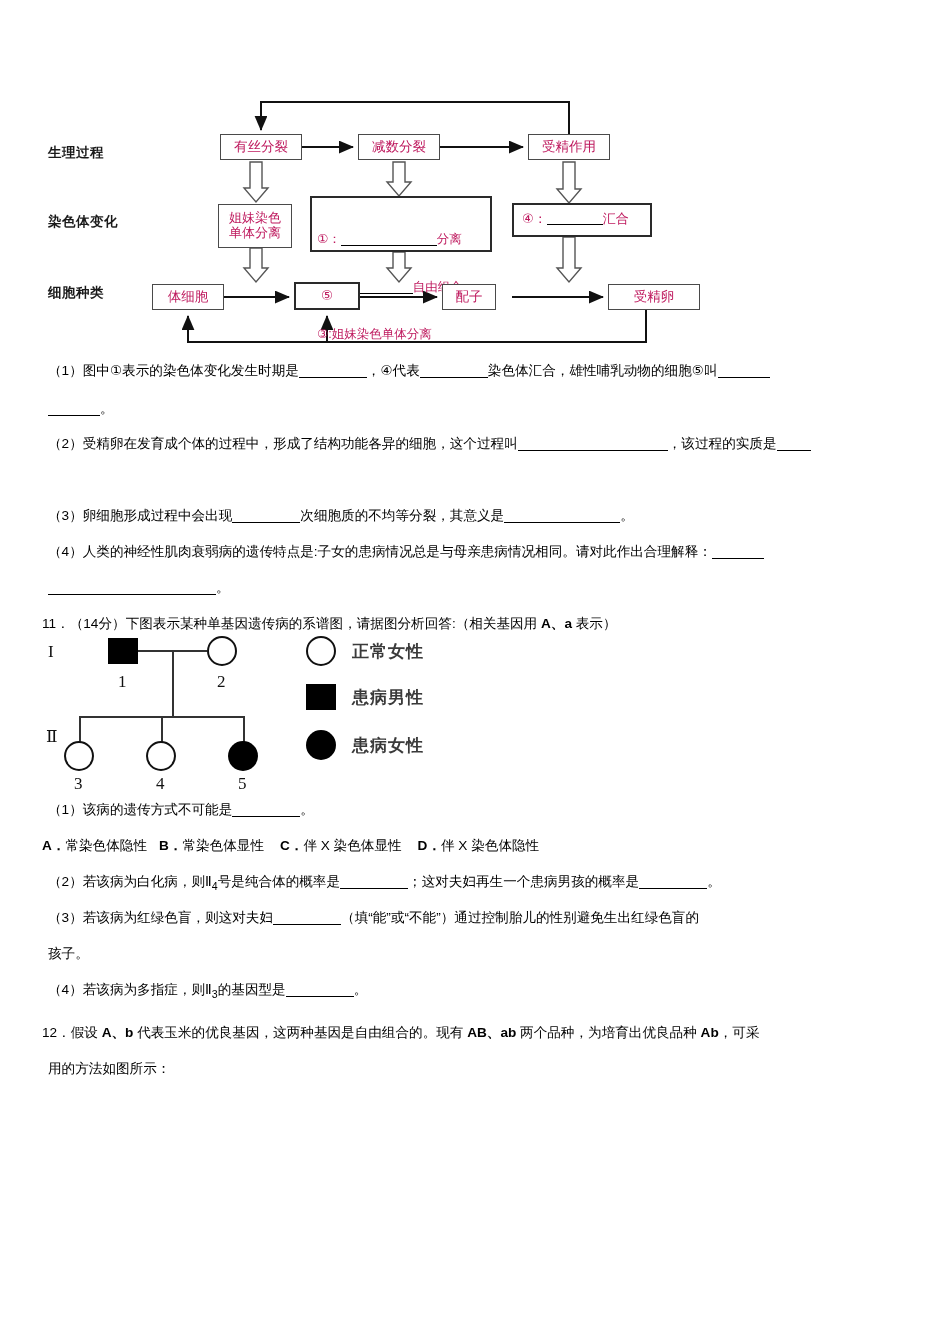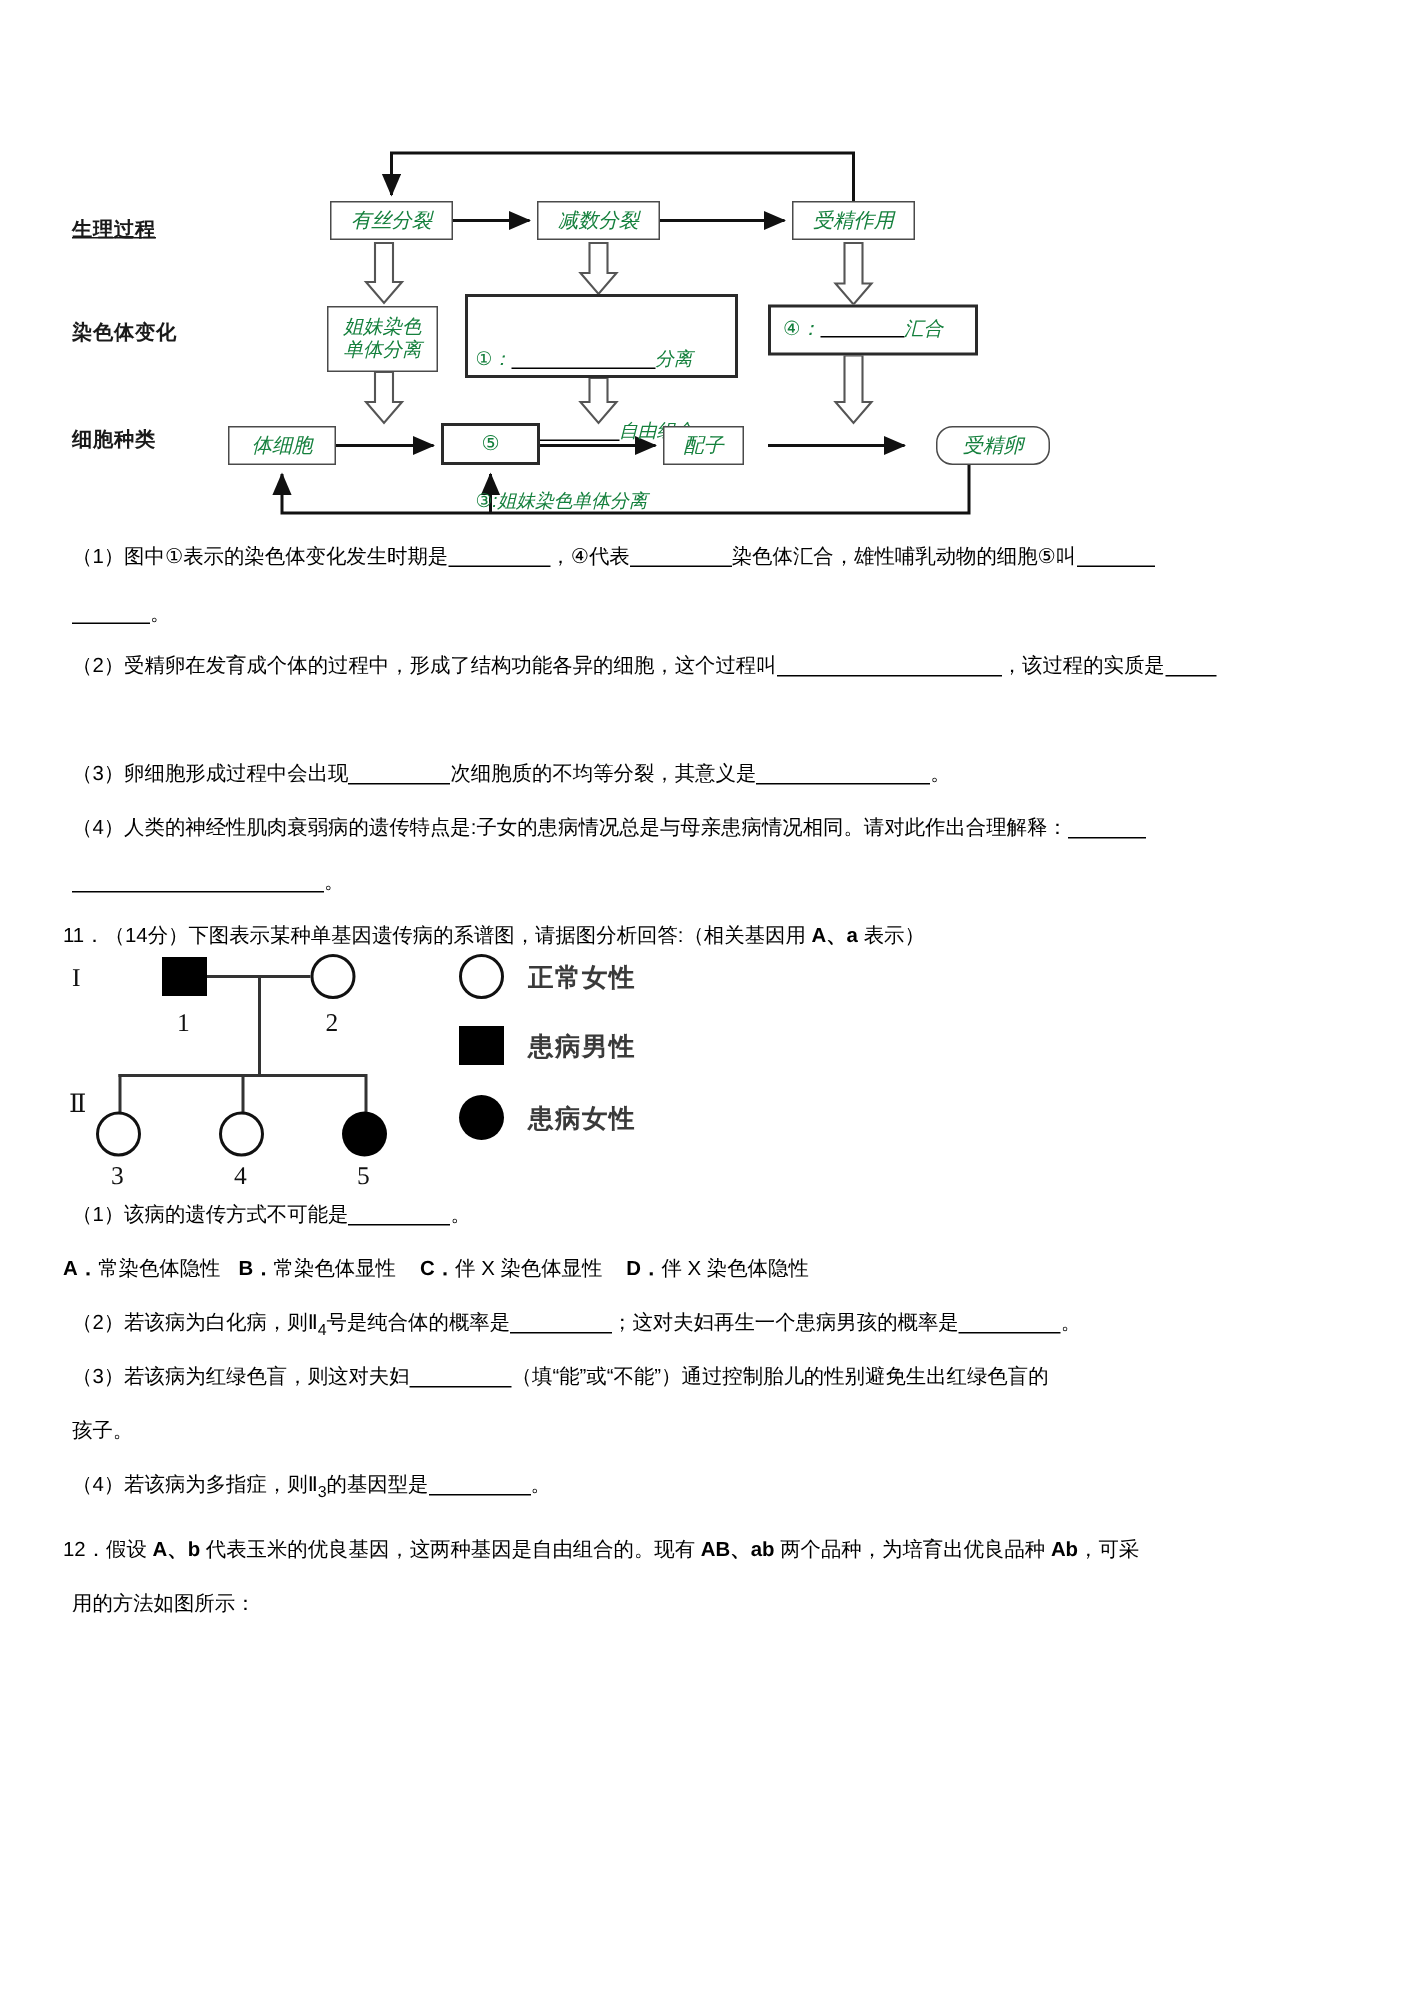--- a/index.html
+++ b/index.html
@@ -31,39 +31,38 @@
   }
   .flow-label {
     position: absolute;
     font-family: "Liberation Sans", "DejaVu Sans", sans-serif;
     font-weight: bold;
     font-size: 13.5px;
     letter-spacing: 0.5px;
     color: #1a1a1a;
     white-space: nowrap;
   }
-  .fl-1 { left: 48px; top: 56px; text-decoration: underline; }
+  .fl-1 { left: 48px; top: 56px; }
   .fl-2 { left: 48px; top: 125px; }
   .fl-3 { left: 48px; top: 196px; }
 
   .fbox {
     position: absolute;
     border: 1.6px solid #4a4a4a;
     background: #fff;
     box-sizing: border-box;
     display: flex;
     align-items: center;
     justify-content: center;
     font-family: "Liberation Sans", "DejaVu Sans", sans-serif;
     font-size: 13.5px;
-    color: #15803d;
+    color: #be185d;
     text-align: center;
     line-height: 1.15;
     white-space: nowrap;
-    font-style: italic;
   }
 
   
   .b-mitosis  { left: 220px; top: 46px; width: 82px;  height: 26px; }
   .b-meiosis  { left: 358px; top: 46px; width: 82px;  height: 26px; }
   .b-fert     { left: 528px; top: 46px; width: 82px;  height: 26px; }
 
   
   .b-sister   { left: 218px; top: 116px; width: 74px; height: 44px;
                 flex-direction: column; font-size: 13px; }
@@ -75,21 +74,21 @@
                 display: block; padding: 6px 8px; text-align: left;
                 border-width: 2.2px; border-color: #2a2a2a; }
   .b-four .blank { display: inline-block; border-bottom: 1.4px solid #000;
                    width: 56px; height: 0.85em; vertical-align: -2px; }
 
   
   .b-soma     { left: 152px; top: 196px; width: 72px; height: 26px; }
   .b-five     { left: 294px; top: 194px; width: 66px; height: 28px;
                 border-width: 2.2px; border-color: #2a2a2a; }
   .b-gamete   { left: 442px; top: 196px; width: 54px; height: 26px; }
-  .b-zygote   { left: 624px; top: 196px; width: 76px; height: 26px; border-radius: 11px; }
+  .b-zygote   { left: 608px; top: 196px; width: 92px; height: 26px; }
 
   
   .ped {
     position: absolute;
     left: 0;
     top: 628px;
     width: 520px;
     height: 168px;
   }
   .gen-label {

